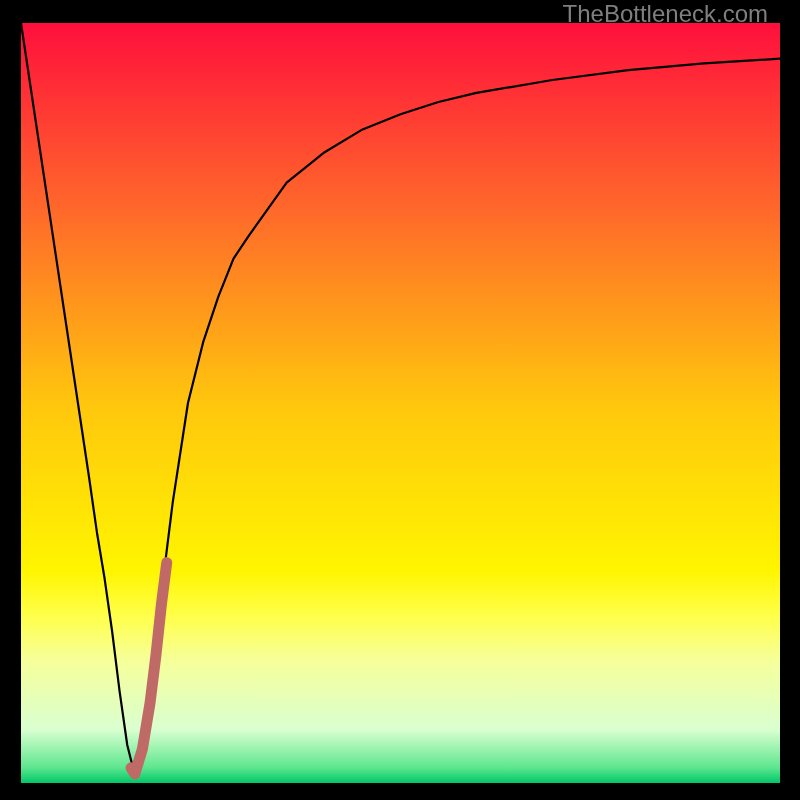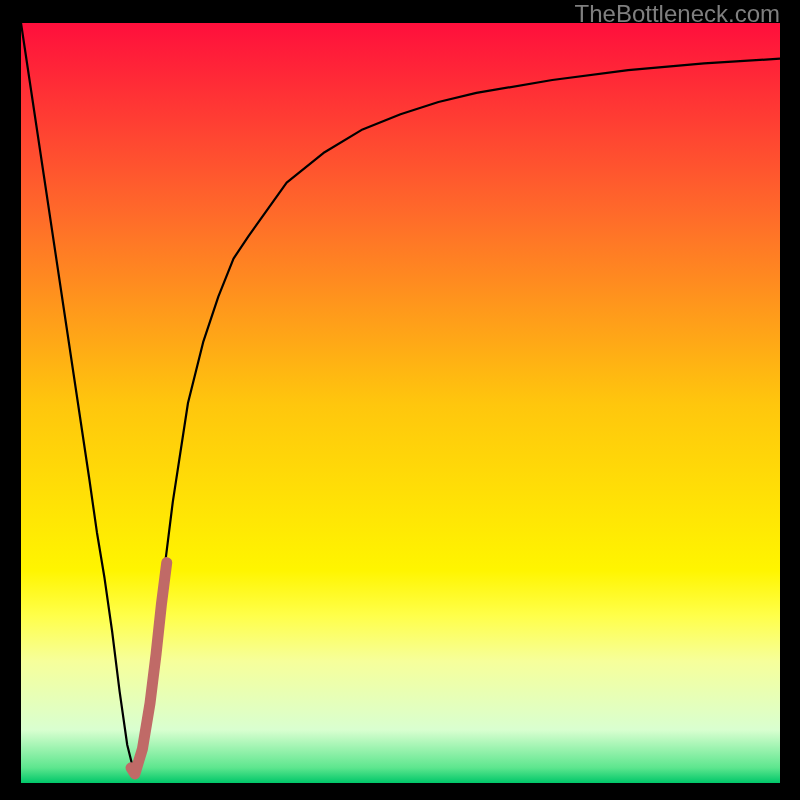--- a/index.html
+++ b/index.html
@@ -53,14 +53,14 @@
       </clipPath>
     </defs>
     <g id="bg-group">
       <rect id="bg-rect" fill="url(#bg-grad)" x="21" y="23" width="759" height="760"></rect>
     </g>
     <g id="curve-group" clip-path="url(#plot-clip)">
       <path id="main-curve" fill="none" d="M21.00 23.00 L43.77 175.00 L66.54 327.00 L89.31 479.00 L96.90 532.20 L104.49 577.80 L112.08 631.00 L119.67 691.80 L127.26 745.00 L134.85 775.40 L142.44 745.00 L150.03 691.80 L157.62 623.40 L165.21 562.60 L172.80 501.80 L187.98 403.00 L203.16 342.20 L218.34 296.60 L233.52 258.60 L248.70 235.80 L286.65 182.60 L324.60 152.20 L362.55 129.40 L400.50 114.20 L438.45 102.04 L476.40 92.92 L552.30 80.00 L628.20 70.12 L704.10 63.28 L780.00 58.72" stroke="#000000" stroke-width="2.2" stroke-linejoin="round"></path>
       <path id="highlight-seg" fill="none" d="M131.06 767.80 L134.85 773.88 L142.44 748.80 L150.03 703.20 L156.10 653.80 L161.41 604.40 L166.73 562.60" stroke="#c06a67" stroke-width="11" stroke-linecap="round" stroke-linejoin="round"></path>
     </g>
   </svg>
-  <div class="watermark" style="right: 20px; top: 0px;">TheBottleneck.com</div>
+  <div class="watermark" style="right: 32px; top: 0px;">TheBottleneck.com</div>
 </div>
 
 </body></html>

